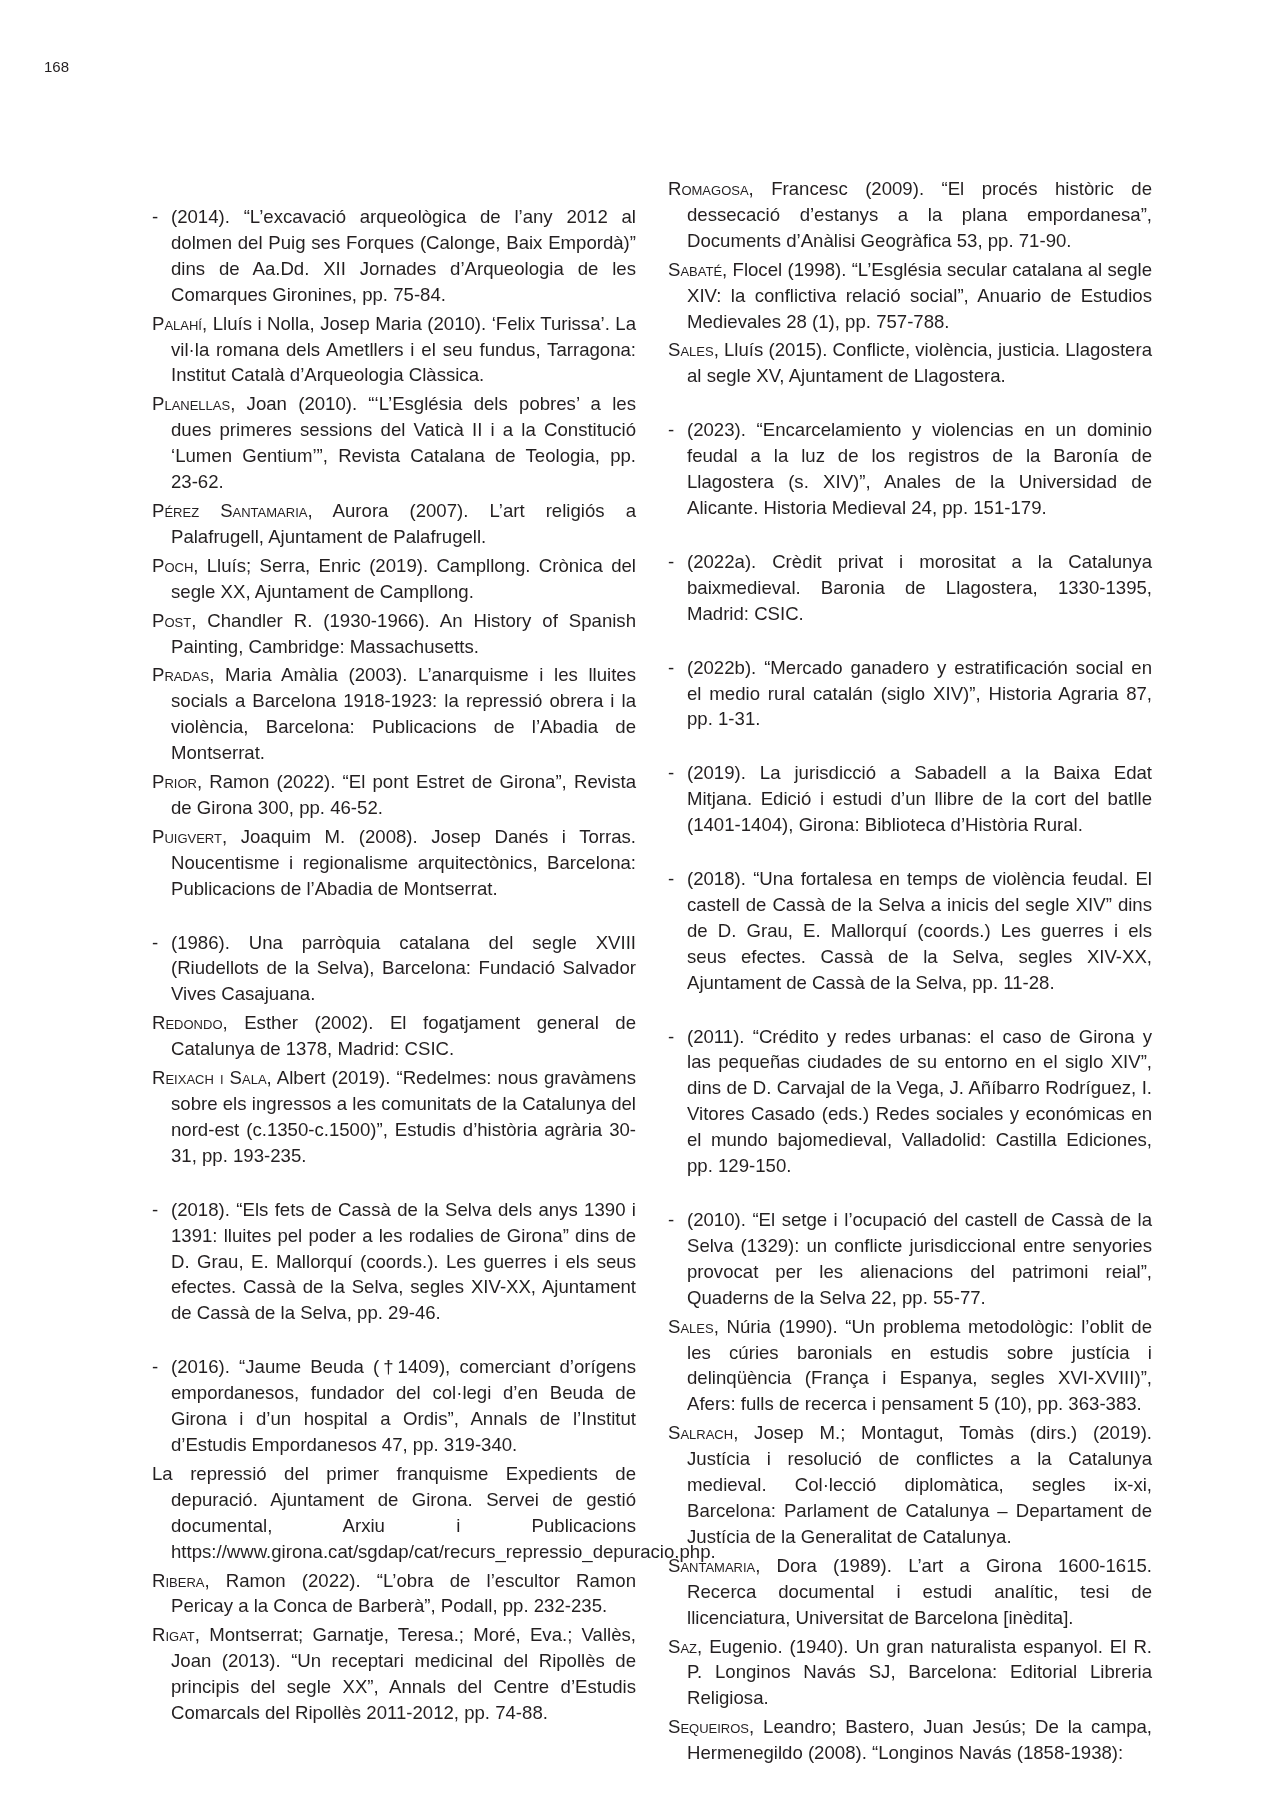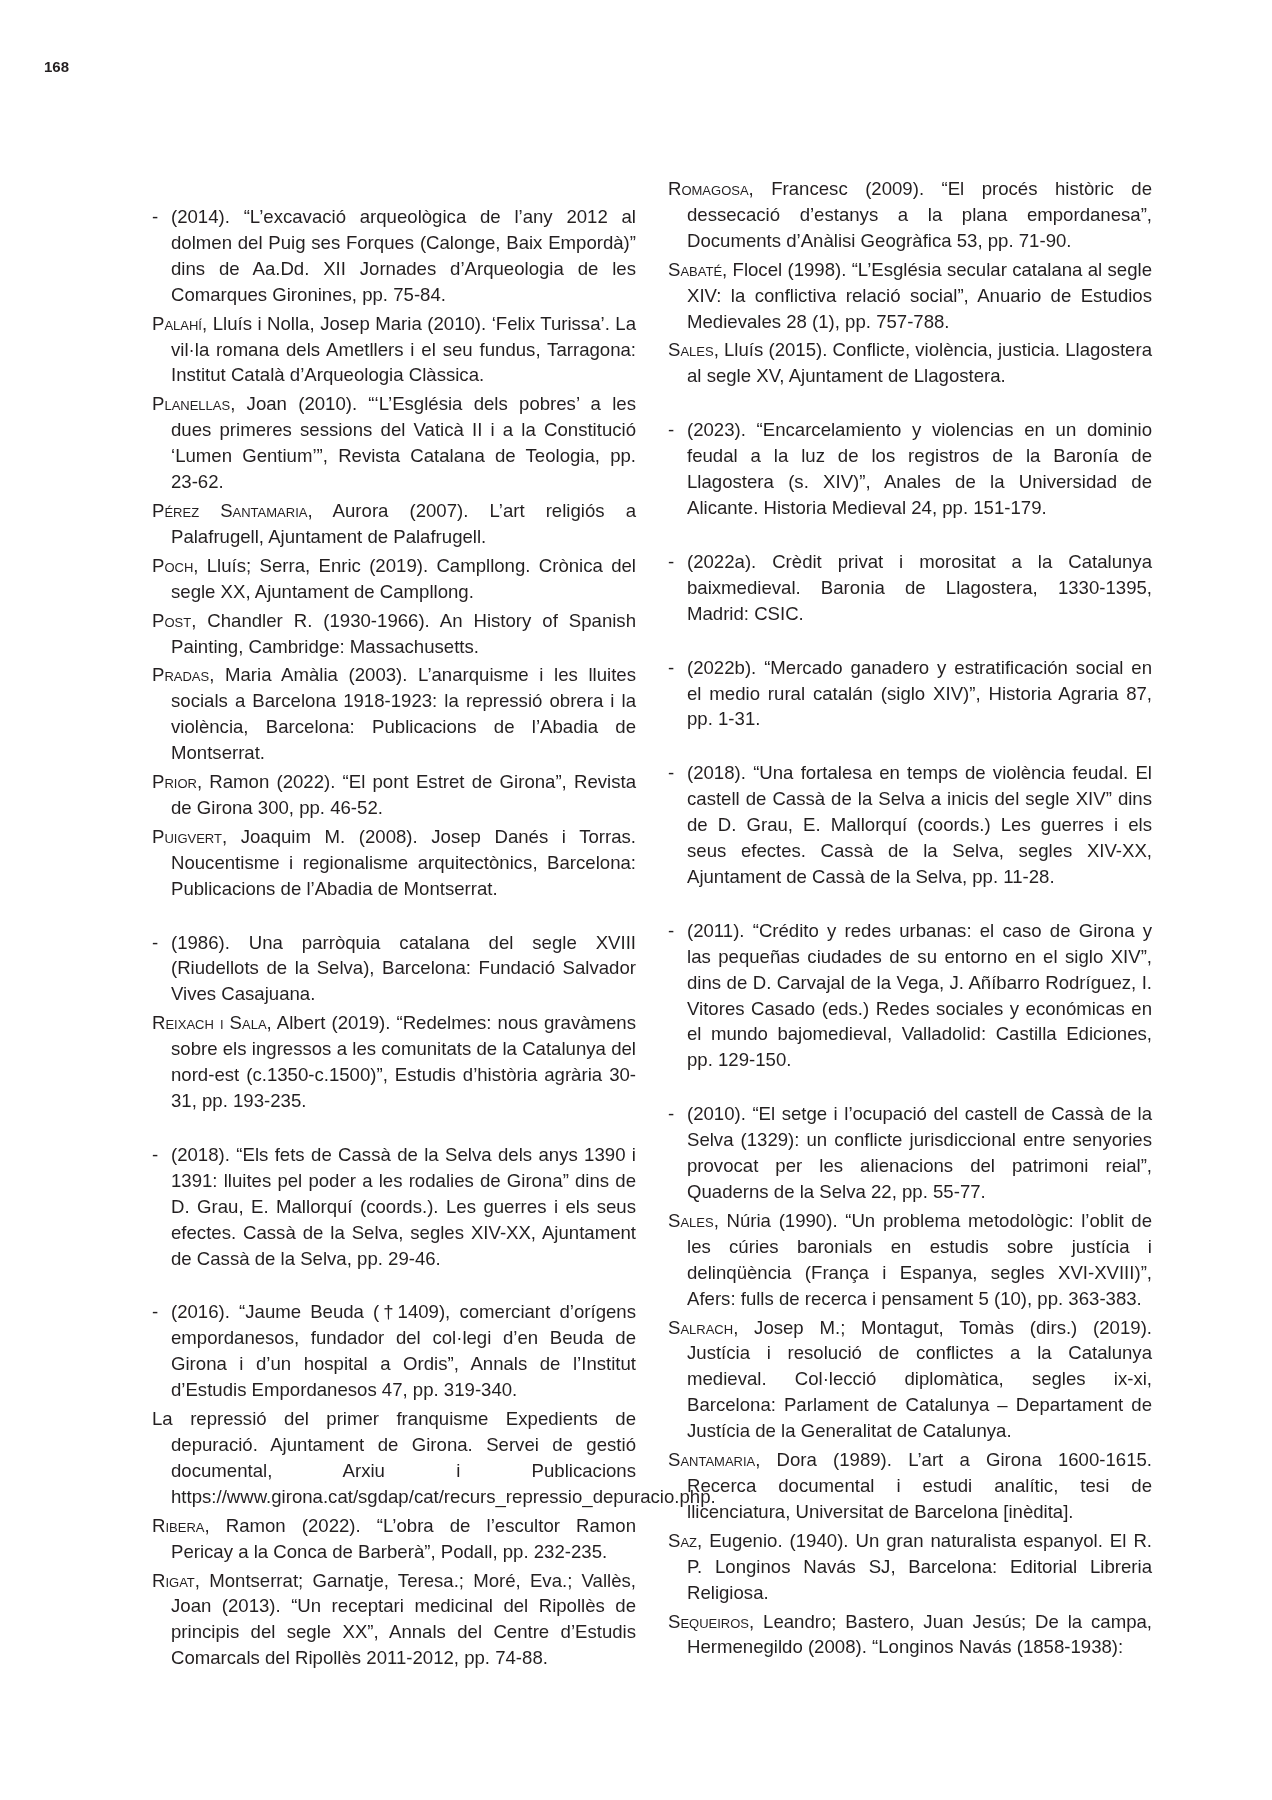--- a/index.html
+++ b/index.html
@@ -1,18 +1,18 @@
 <!DOCTYPE html>
 <html><head>
 <meta charset="utf-8">
 <style>
   html, body { margin: 0; padding: 0; background: #ffffff; }
   body { width: 1272px; height: 1800px; position: relative; overflow: hidden;
          font-family: "Liberation Sans", "DejaVu Sans", sans-serif; color: #231f20; }
-  .page-number { position: absolute; left: 44px; top: 58px; font-size: 15px; font-weight: bold; color: #231f20; }
+  .page-number { position: absolute; left: 44px; top: 58px; font-size: 15px; font-weight: normal; color: #231f20; }
   .column { position: absolute; top: 176px; width: 484px; }
   .col-left { left: 152px; }
   .col-right { left: 668px; }
   .entry { font-size: 18.6px; line-height: 25.9px; text-align: justify; padding-left: 19px; text-indent: -19px; margin: 0 0 3px 0; }
   .entry.dash { padding-left: 19px; text-indent: -19px; margin-top: 28px; }
   .entry.dash .dash-mark { display: inline-block; width: 19px; text-indent: 0; }
   .sc { font-variant: small-caps; }
 </style>
 </head>
 <body>
@@ -23,34 +23,36 @@
     <p class="entry dash"><span class="dash-mark">-</span><span>(2014). “L’excavació arqueològica de l’any 2012 al dolmen del Puig ses Forques (Calonge, Baix Empordà)” dins de Aa.Dd. XII Jornades d’Arqueologia de les Comarques Gironines, pp. 75-84.</span></p>
     <p class="entry"><span class="sc">Palahí</span><span>, Lluís i Nolla, Josep Maria (2010). ‘Felix Turissa’. La vil·la romana dels Ametllers i el seu fundus, Tarragona: Institut Català d’Arqueologia Clàssica.</span></p>
     <p class="entry"><span class="sc">Planellas</span><span>, Joan (2010). “‘L’Església dels pobres’ a les dues primeres sessions del Vaticà II i a la Constitució ‘Lumen Gentium’”, Revista Catalana de Teologia, pp. 23-62.</span></p>
     <p class="entry"><span class="sc">Pérez Santamaria</span><span>, Aurora (2007). L’art religiós a Palafrugell, Ajuntament de Palafrugell.</span></p>
     <p class="entry"><span class="sc">Poch</span><span>, Lluís; Serra, Enric (2019). Campllong. Crònica del segle XX, Ajuntament de Campllong.</span></p>
     <p class="entry"><span class="sc">Post</span><span>, Chandler R. (1930-1966). An History of Spanish Painting, Cambridge: Massachusetts.</span></p>
     <p class="entry"><span class="sc">Pradas</span><span>, Maria Amàlia (2003). L’anarquisme i les lluites socials a Barcelona 1918-1923: la repressió obrera i la violència, Barcelona: Publicacions de l’Abadia de Montserrat.</span></p>
     <p class="entry"><span class="sc">Prior</span><span>, Ramon (2022). “El pont Estret de Girona”, Revista de Girona 300, pp. 46-52.</span></p>
     <p class="entry"><span class="sc">Puigvert</span><span>, Joaquim M. (2008). Josep Danés i Torras. Noucentisme i regionalisme arquitectònics, Barcelona: Publicacions de l’Abadia de Montserrat.</span></p>
     <p class="entry dash"><span class="dash-mark">-</span><span>(1986). Una parròquia catalana del segle XVIII (Riudellots de la Selva), Barcelona: Fundació Salvador Vives Casajuana.</span></p>
+    <p class="entry"><span class="sc">Redondo</span><span>, Esther (2002). El fogatjament general de Catalunya de 1378, Madrid: CSIC.</span></p>
     <p class="entry"><span class="sc">Reixach i Sala</span><span>, Albert (2019). “Redelmes: nous gravàmens sobre els ingressos a les comunitats de la Catalunya del nord-est (c.1350-c.1500)”, Estudis d’història agrària 30-31, pp. 193-235.</span></p>
     <p class="entry dash"><span class="dash-mark">-</span><span>(2018). “Els fets de Cassà de la Selva dels anys 1390 i 1391: lluites pel poder a les rodalies de Girona” dins de D. Grau, E. Mallorquí (coords.). Les guerres i els seus efectes. Cassà de la Selva, segles XIV-XX, Ajuntament de Cassà de la Selva, pp. 29-46.</span></p>
     <p class="entry dash"><span class="dash-mark">-</span><span>(2016). “Jaume Beuda (†1409), comerciant d’orígens empordanesos, fundador del col·legi d’en Beuda de Girona i d’un hospital a Ordis”, Annals de l’Institut d’Estudis Empordanesos 47, pp. 319-340.</span></p>
     <p class="entry"><span>La repressió del primer franquisme Expedients de depuració. Ajuntament de Girona. Servei de gestió documental, Arxiu i Publicacions https://www.girona.cat/sgdap/cat/recurs_repressio_depuracio.php.</span></p>
     <p class="entry"><span class="sc">Ribera</span><span>, Ramon (2022). “L’obra de l’escultor Ramon Pericay a la Conca de Barberà”, Podall, pp. 232-235.</span></p>
     <p class="entry"><span class="sc">Rigat</span><span>, Montserrat; Garnatje, Teresa.; Moré, Eva.; Vallès, Joan (2013). “Un receptari medicinal del Ripollès de principis del segle XX”, Annals del Centre d’Estudis Comarcals del Ripollès 2011-2012, pp. 74-88.</span></p>
   </div>
 <div class="column col-right" id="col-right">
     <p class="entry"><span class="sc">Romagosa</span><span>, Francesc (2009). “El procés històric de dessecació d’estanys a la plana empordanesa”, Documents d’Anàlisi Geogràfica 53, pp. 71-90.</span></p>
     <p class="entry"><span class="sc">Sabaté</span><span>, Flocel (1998). “L’Església secular catalana al segle XIV: la conflictiva relació social”, Anuario de Estudios Medievales 28 (1), pp. 757-788.</span></p>
     <p class="entry"><span class="sc">Sales</span><span>, Lluís (2015). Conflicte, violència, justicia. Llagostera al segle XV, Ajuntament de Llagostera.</span></p>
     <p class="entry dash"><span class="dash-mark">-</span><span>(2023). “Encarcelamiento y violencias en un dominio feudal a la luz de los registros de la Baronía de Llagostera (s. XIV)”, Anales de la Universidad de Alicante. Historia Medieval 24, pp. 151-179.</span></p>
     <p class="entry dash"><span class="dash-mark">-</span><span>(2022a). Crèdit privat i morositat a la Catalunya baixmedieval. Baronia de Llagostera, 1330-1395, Madrid: CSIC.</span></p>
     <p class="entry dash"><span class="dash-mark">-</span><span>(2022b). “Mercado ganadero y estratificación social en el medio rural catalán (siglo XIV)”, Historia Agraria 87, pp. 1-31.</span></p>
+    <p class="entry dash"><span class="dash-mark">-</span><span>(2019). La jurisdicció a Sabadell a la Baixa Edat Mitjana. Edició i estudi d’un llibre de la cort del batlle (1401-1404), Girona: Biblioteca d’Història Rural.</span></p>
     <p class="entry dash"><span class="dash-mark">-</span><span>(2018). “Una fortalesa en temps de violència feudal. El castell de Cassà de la Selva a inicis del segle XIV” dins de D. Grau, E. Mallorquí (coords.) Les guerres i els seus efectes. Cassà de la Selva, segles XIV-XX, Ajuntament de Cassà de la Selva, pp. 11-28.</span></p>
     <p class="entry dash"><span class="dash-mark">-</span><span>(2011). “Crédito y redes urbanas: el caso de Girona y las pequeñas ciudades de su entorno en el siglo XIV”, dins de D. Carvajal de la Vega, J. Añíbarro Rodríguez, I. Vitores Casado (eds.) Redes sociales y económicas en el mundo bajomedieval, Valladolid: Castilla Ediciones, pp. 129-150.</span></p>
     <p class="entry dash"><span class="dash-mark">-</span><span>(2010). “El setge i l’ocupació del castell de Cassà de la Selva (1329): un conflicte jurisdiccional entre senyories provocat per les alienacions del patrimoni reial”, Quaderns de la Selva 22, pp. 55-77.</span></p>
     <p class="entry"><span class="sc">Sales</span><span>, Núria (1990). “Un problema metodològic: l’oblit de les cúries baronials en estudis sobre justícia i delinqüència (França i Espanya, segles XVI-XVIII)”, Afers: fulls de recerca i pensament 5 (10), pp. 363-383.</span></p>
     <p class="entry"><span class="sc">Salrach</span><span>, Josep M.; Montagut, Tomàs (dirs.) (2019). Justícia i resolució de conflictes a la Catalunya medieval. Col·lecció diplomàtica, segles ix-xi, Barcelona: Parlament de Catalunya – Departament de Justícia de la Generalitat de Catalunya.</span></p>
     <p class="entry"><span class="sc">Santamaria</span><span>, Dora (1989). L’art a Girona 1600-1615. Recerca documental i estudi analític, tesi de llicenciatura, Universitat de Barcelona [inèdita].</span></p>
     <p class="entry"><span class="sc">Saz</span><span>, Eugenio. (1940). Un gran naturalista espanyol. El R. P. Longinos Navás SJ, Barcelona: Editorial Libreria Religiosa.</span></p>
     <p class="entry"><span class="sc">Sequeiros</span><span>, Leandro; Bastero, Juan Jesús; De la campa, Hermenegildo (2008). “Longinos Navás (1858-1938):</span></p>
   </div>
 

